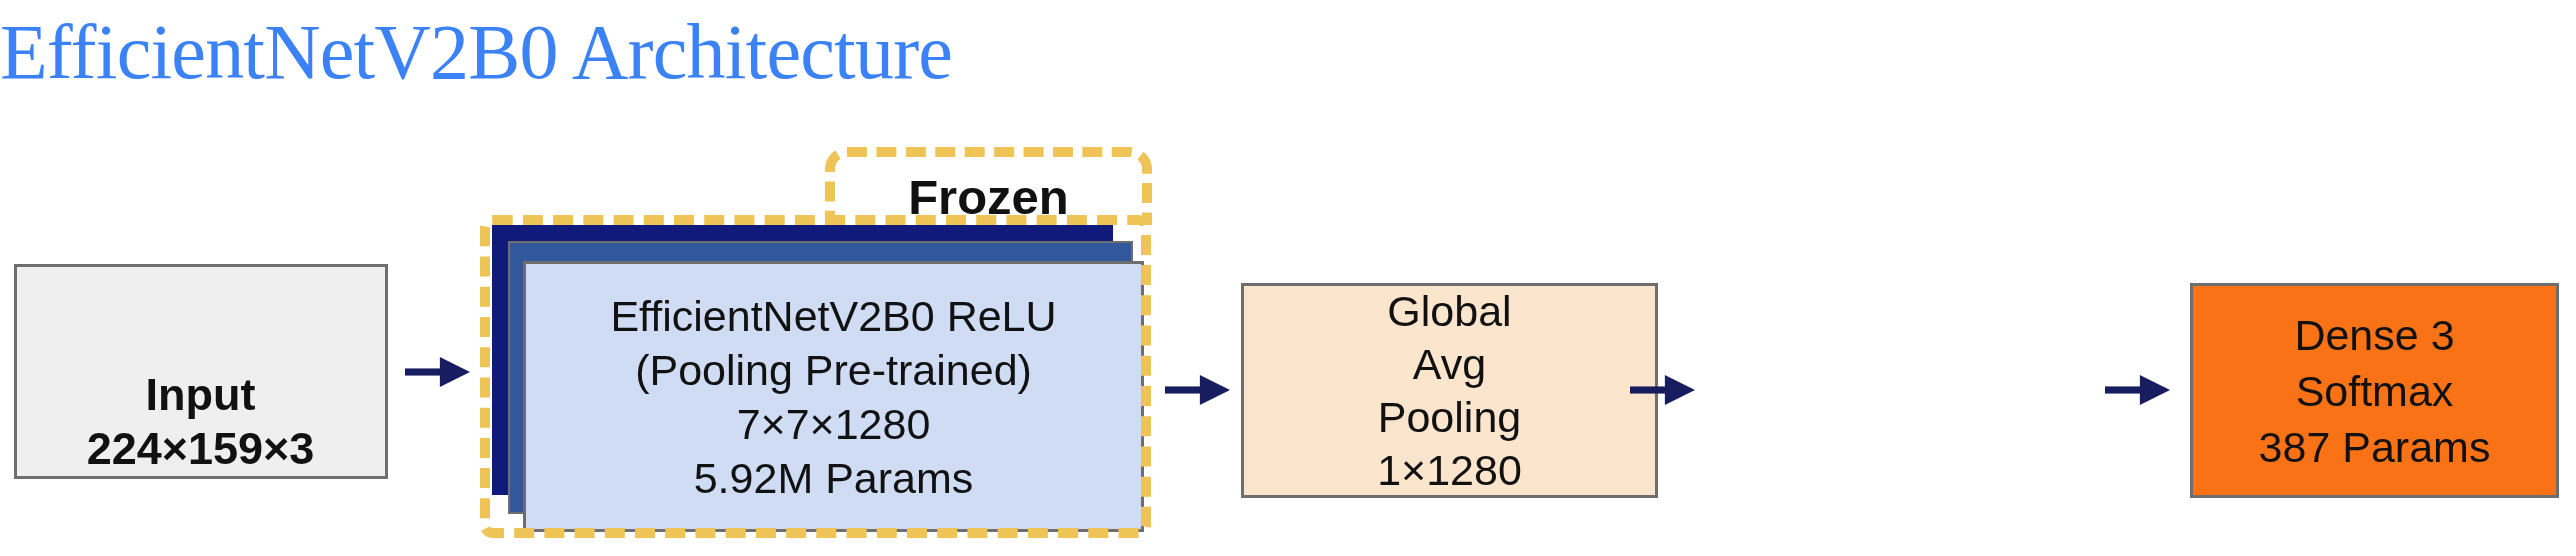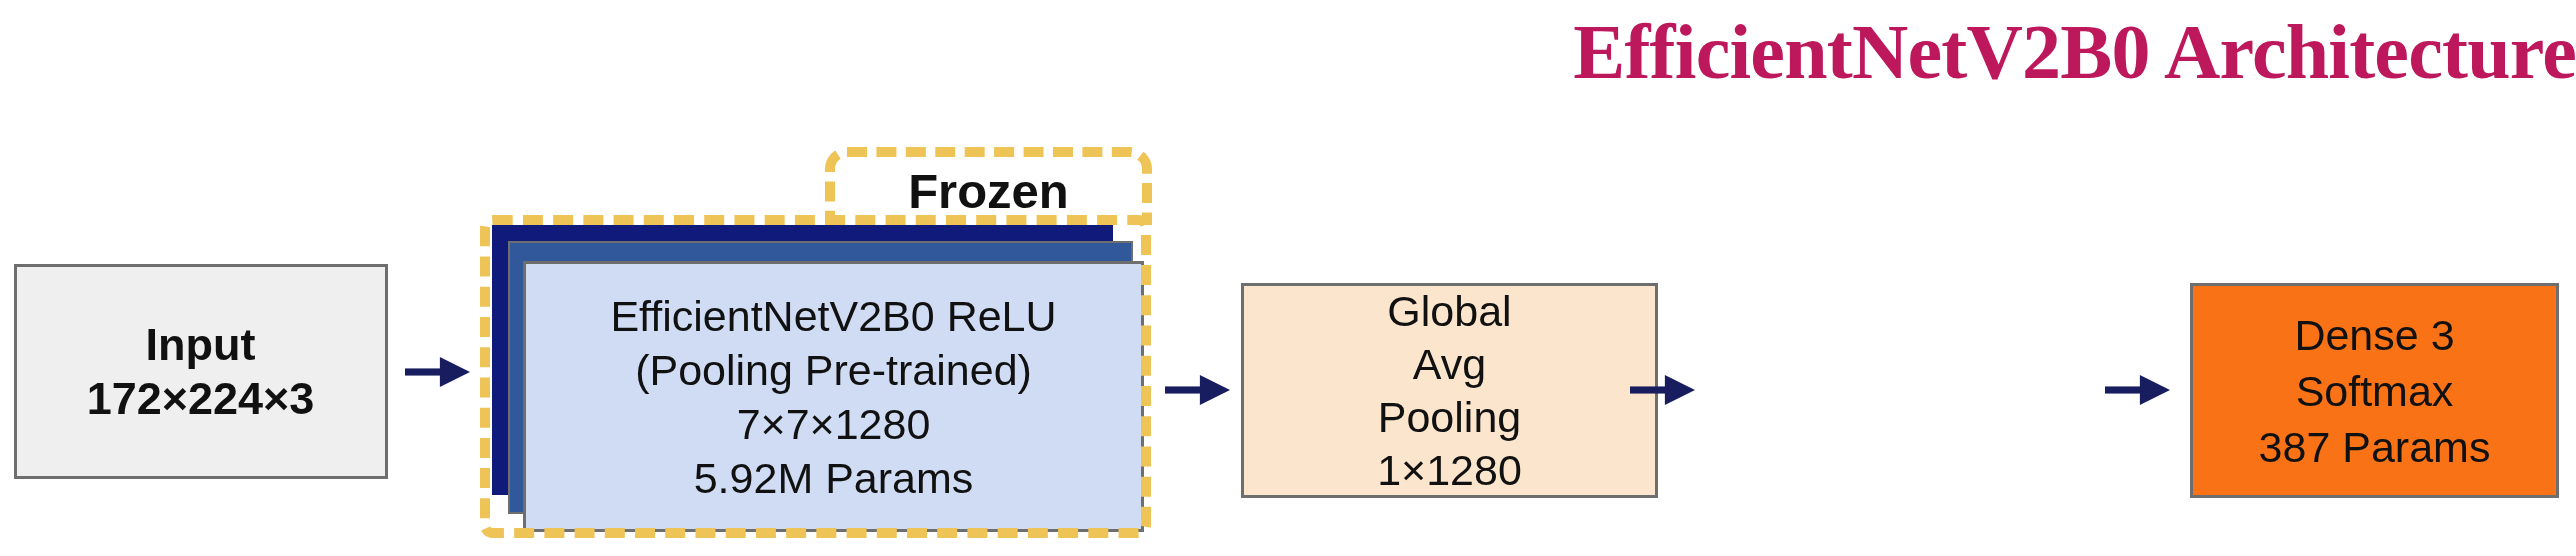--- a/index.html
+++ b/index.html
@@ -6,41 +6,41 @@
   #canvas{
     position:relative;
     width:2576px;height:557px;
     background:#ffffff;
     overflow:hidden;
     font-family:"Liberation Sans",sans-serif;
     color:#111111;
   }
   .title{
     position:absolute;left:0;top:9.6px;width:100%;
-    text-align:right;
+    text-align:left;
     font-family:"Liberation Serif",serif;
-    font-weight:bold;
+    font-weight:normal;
     font-size:78px;
     line-height:84px;
     letter-spacing:-0.8px;
-    color:#be185d;
+    color:#3b82f6;
   }
   .box{
     position:absolute;
     box-sizing:border-box;
     border:3.2px solid #6e6e6e;
     display:flex;flex-direction:column;
     align-items:center;justify-content:center;
     text-align:center;
   }
   .line{white-space:nowrap;}
   #input-box{
     left:13.5px;top:264px;width:374px;height:215px;
     background:#efefef;
-    font-weight:bold;font-size:45px;line-height:54px;
+    font-weight:bold;font-size:45px;line-height:54px;justify-content:flex-end;
   }
   
   #layer-back{
     position:absolute;left:492px;top:225px;width:621px;height:270px;
     background:#101a7a;z-index:1;
   }
   #layer-mid{
     position:absolute;left:508px;top:241px;width:625px;height:273px;
     background:#30589b;border:2.4px solid #6e6e6e;box-sizing:border-box;z-index:2;
   }
@@ -55,21 +55,21 @@
     border:10.4px dashed #eec456;
     border-radius:12.7px;
     z-index:4;
   }
   #frozen-tab{
     position:absolute;left:825px;top:147px;width:327px;height:78px;
     box-sizing:border-box;
     border:10.4px dashed #eec456;
     border-bottom:none;
     border-radius:22px 22px 0 0;
-    display:flex;align-items:center;justify-content:center;
+    display:flex;align-items:flex-end;justify-content:center;
     font-weight:bold;font-size:49px;
     z-index:4;
   }
   #pooling-box{
     left:1241px;top:283px;width:417px;height:215px;
     background:#fbe5cd;
     font-size:43px;line-height:53px;
   }
   #dense-box{
     left:1715px;top:283px;width:369px;height:215px;
@@ -91,21 +91,21 @@
 </style>
 </head>
 <body>
 
 <div id="canvas">
 
   <div class="title">EfficientNetV2B0 Architecture</div>
 
   <div class="box" id="input-box">
     <div class="line">Input</div>
-    <div class="line">172×224×3</div>
+    <div class="line">224×159×3</div>
   </div>
 
   <div class="arrow" id="arrow-1">
     <svg width="65" height="32" viewBox="0 0 82 40" xmlns="http://www.w3.org/2000/svg">
       <rect x="0" y="15.5" width="50" height="9" fill="#181d5f"></rect>
       <polygon points="44,1 82,20 44,39" fill="#181d5f"></polygon>
     </svg>
   </div>
 
   <div id="layer-back"></div>

